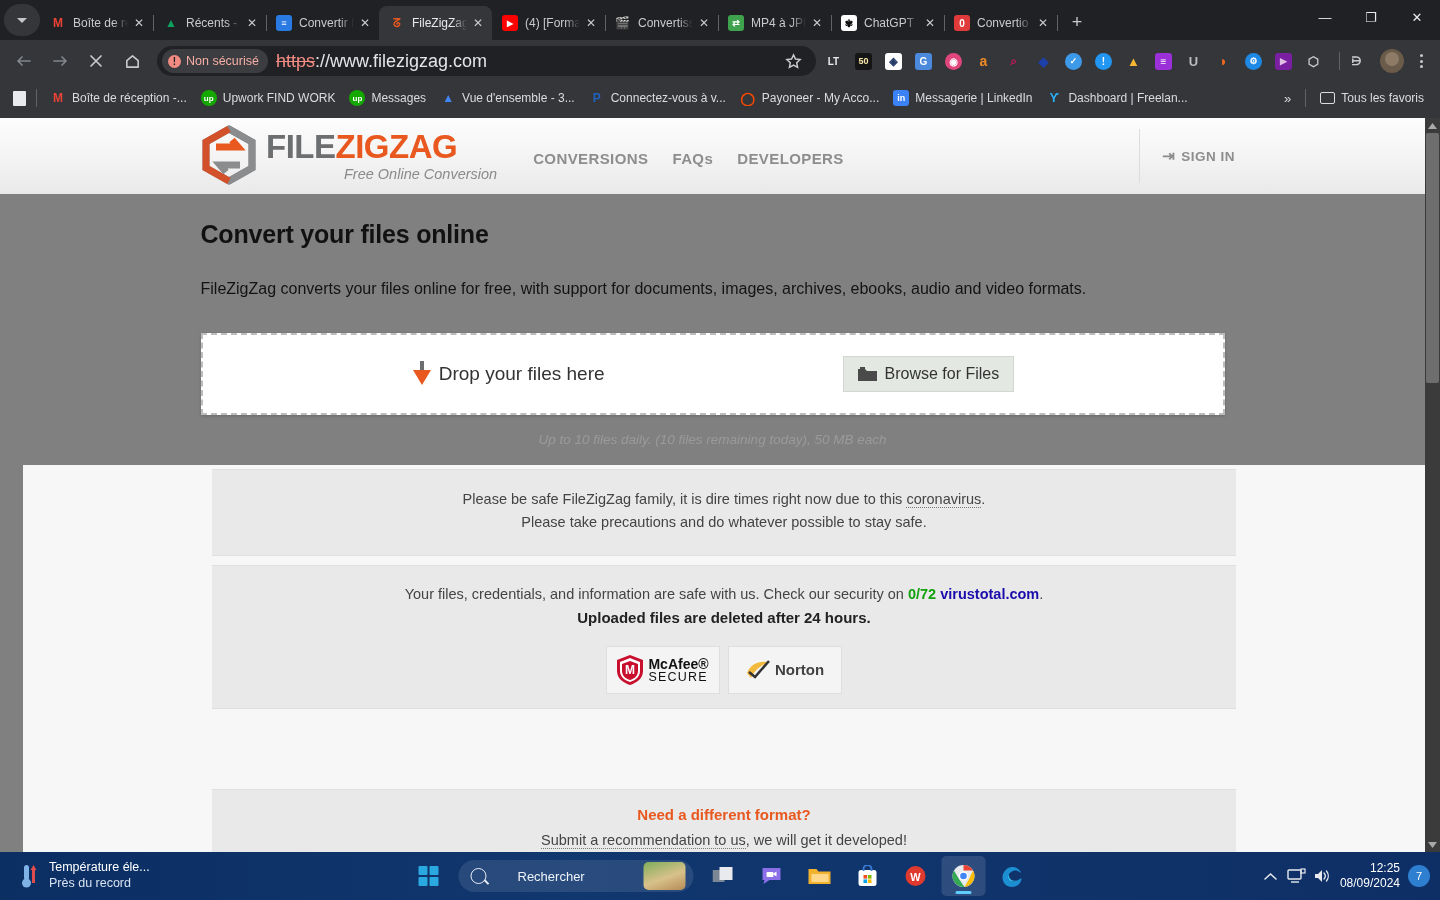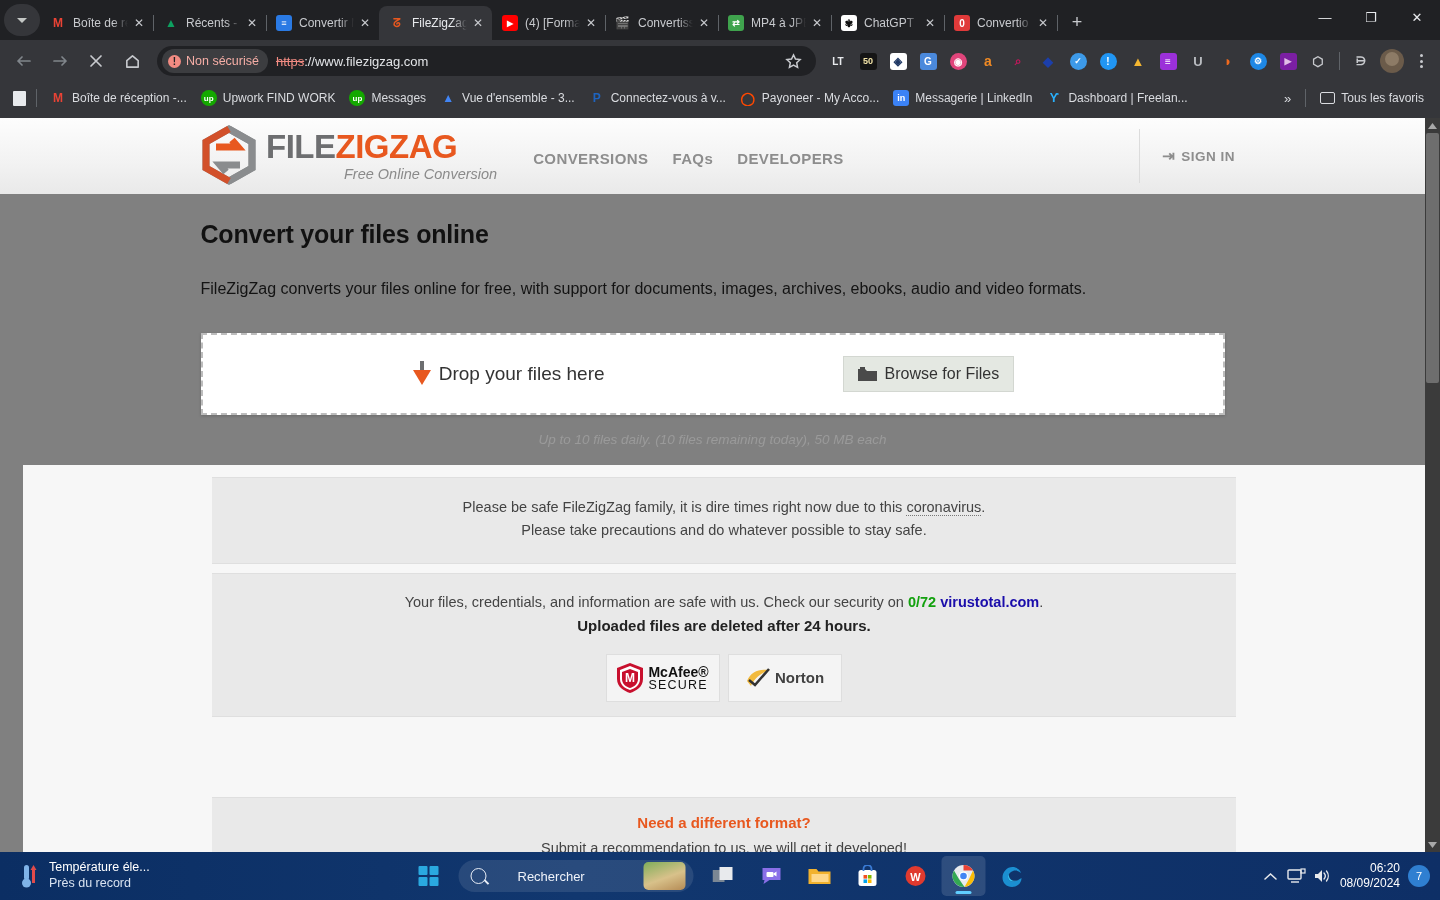--- a/index.html
+++ b/index.html
@@ -46,28 +46,28 @@
   .nav-btn svg { fill:none; stroke:#c8cace; stroke-width:1.7; stroke-linecap:round; stroke-linejoin:round; }
   .nav-btn.dim svg { stroke:#80868b; }
   .omnibox { flex:1; height:30px; margin:0 7px; border-radius:16px; background:#202124;
              display:flex; align-items:center; padding:0 10px 0 5px; min-width:0; cursor:text; }
   .sec-badge { display:flex; align-items:center; background:#3c3d40; border-radius:14px;
                height:24px; padding:0 9px 0 6px; margin-right:8px; flex:none; }
   .sec-badge .xcirc { width:13px; height:13px; border-radius:50%; background:#f28b82;
                       color:#202124; font-size:10px; line-height:13px; text-align:center;
                       margin-right:5px; font-weight:bold; flex:none; }
   .sec-badge span { color:#f6aea6; font-size:12.5px; white-space:nowrap; }
-  .url { font-size:13px; color:#e3e5e8; white-space:nowrap; overflow:hidden; }
+  .url { font-size:18px; color:#e3e5e8; white-space:nowrap; overflow:hidden; }
   .url .strike { color:#f28b82; text-decoration:line-through; }
   .star { width:26px; height:26px; margin-left:auto; flex:none; display:flex;
           align-items:center; justify-content:center; cursor:pointer; }
   .star svg { fill:none; stroke:#c8cace; stroke-width:1.6; }
   .exts { display:flex; align-items:center; flex:none; }
   .ext { width:26px; height:26px; margin:0 2px; border-radius:50%; display:flex;
-         align-items:center; justify-content:center; cursor:pointer; position:relative; }
+         align-items:center; cursor:pointer; position:relative; }
   .ext .g { width:17px; height:17px; border-radius:3px; display:flex; align-items:center;
             justify-content:center; font-size:11px; font-weight:bold; color:#fff; overflow:hidden; }
   .vdiv { width:1px; height:18px; background:#5f6368; margin:0 6px; flex:none; }
   .avatar { width:24px; height:24px; border-radius:50%; margin:0 4px; flex:none;
             background:#6b5b4a; overflow:hidden; position:relative; cursor:pointer; }
   .avatar::after{ content:""; position:absolute; left:5px; top:3px; width:14px; height:14px;
             border-radius:50%; background:#8d7b66; }
   .kebab { width:26px; height:26px; display:flex; flex-direction:column; align-items:center;
            justify-content:center; gap:2.5px; flex:none; cursor:pointer; }
   .kebab i { width:3px; height:3px; border-radius:50%; background:#c8cace; display:block; }
@@ -123,21 +123,21 @@
   .dz-left { display:flex; align-items:center; margin-right:238px; }
   .dz-arrow { width:22px; height:26px; margin-right:6px; flex:none; }
   .dz-text { font-size:19px; color:#333; }
   .browse-btn { background:#e4e8e2; border:1px solid #d3d7d1; height:36px; display:flex;
                 align-items:center; padding:0 14px; font-size:16px; color:#333; cursor:pointer; }
   .browse-btn .fico { width:19px; height:15px; margin-right:8px; flex:none; position:relative; }
   .quota { text-align:center; font-size:13.5px; color:#9a9a9a; font-style:italic; margin-top:17px;
            padding-bottom:18px; }
 
   
-  .lightbg { background:#f7f7f7; padding-top:12px;margin-left:23px; }
+  .lightbg { background:#f7f7f7; padding-top:4px;margin-left:23px; }
   .panel { width:1024px; margin:0 auto; background:#e9e9e9; border-top:1px solid #dfdfdf;
            border-bottom:1px solid #dfdfdf; text-align:center; }
   .panel.p1 { padding:18px 0 20px; }
   .panel.p2 { margin-top:9px; padding:17px 0 14px; }
   .panel.p3 { margin-top:80px; padding:16px 0 18px; }
   .pl { font-size:14.5px; color:#444; line-height:1.62; }
   .pl.strong { font-weight:bold; color:#222; font-size:15px; }
   .dotted { border-bottom:1px dotted #777; cursor:pointer; }
   .green { color:#13a10e; font-weight:bold; }
   .bluelink { color:#1a0dab; font-weight:bold; text-decoration:none; cursor:pointer; }
@@ -638,18 +638,18 @@
         <rect x="14" y="1" width="4" height="4" fill="none" stroke="#e8eaed" stroke-width="1.2"></rect>
       </svg>
     </div>
     <div class="ti">
       <svg width="19" height="16" viewBox="0 0 19 16">
         <path d="M2 6h3l4-4v12l-4-4H2z" fill="#e8eaed"></path>
         <path d="M11 5a4.5 4.5 0 010 6M13.5 3a8 8 0 010 10" fill="none" stroke="#e8eaed" stroke-width="1.3" stroke-linecap="round"></path>
       </svg>
     </div>
     <div class="clock">
-      <div>06:20</div>
+      <div>12:25</div>
       <div>08/09/2024</div>
     </div>
     <div class="notif">7</div>
   </div>
 </div>
 
 </body></html>

